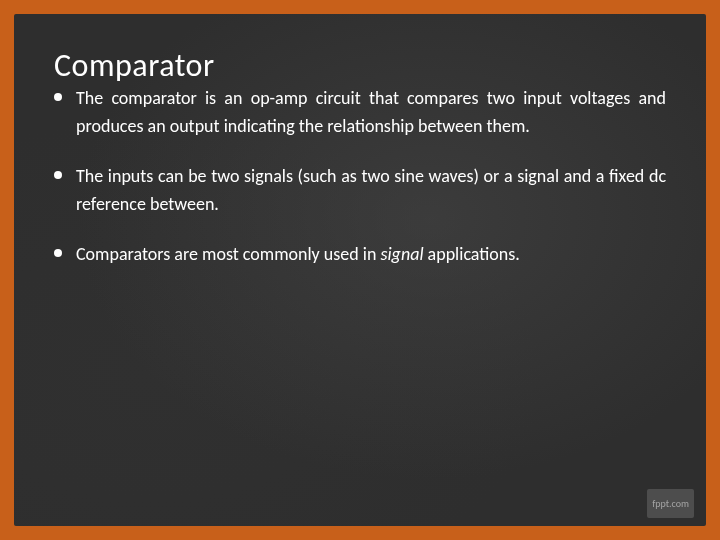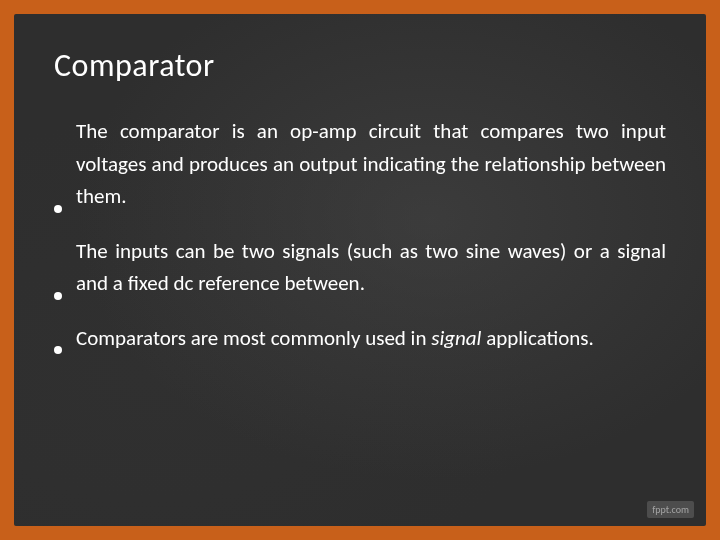--- a/index.html
+++ b/index.html
@@ -34,37 +34,36 @@
       padding: 32px 40px 32px 40px;
       position: relative;
       display: flex;
       flex-direction: column;
     }
 
     .slide-title {
       color: #ffffff;
       font-size: 32px;
       font-weight: 400;
-      margin-bottom: 30px;
       letter-spacing: 0.5px;
     }
 
     .bullet-list {
       list-style: none;
       display: flex;
       flex-direction: column;
       gap: 22px;
     }
 
     .bullet-item {
       display: flex;
-      align-items: flex-end;
+      align-items: flex-start;
       gap: 14px;
       color: #ffffff;
-      font-size: 21px;
+      font-size: 18px;
       line-height: 1.55;
       text-align: justify;
     }
 
     .bullet-dot {
       min-width: 8px;
       width: 8px;
       height: 8px;
       background: #ffffff;
       border-radius: 50%;
@@ -80,21 +79,21 @@
       font-style: italic;
     }
 
     .watermark {
       position: absolute;
       bottom: 8px;
       right: 12px;
       color: rgba(200,200,200,0.7);
       font-size: 10px;
       background: rgba(255,255,255,0.15);
-      padding: 2px 5px;
+      padding: 8px 5px;
       border-radius: 2px;
     }
   </style>
 </head>
 <body>
 
 <div class="outer-frame">
   <div class="inner-slide">
     <h1 class="slide-title">Comparator</h1>
 

